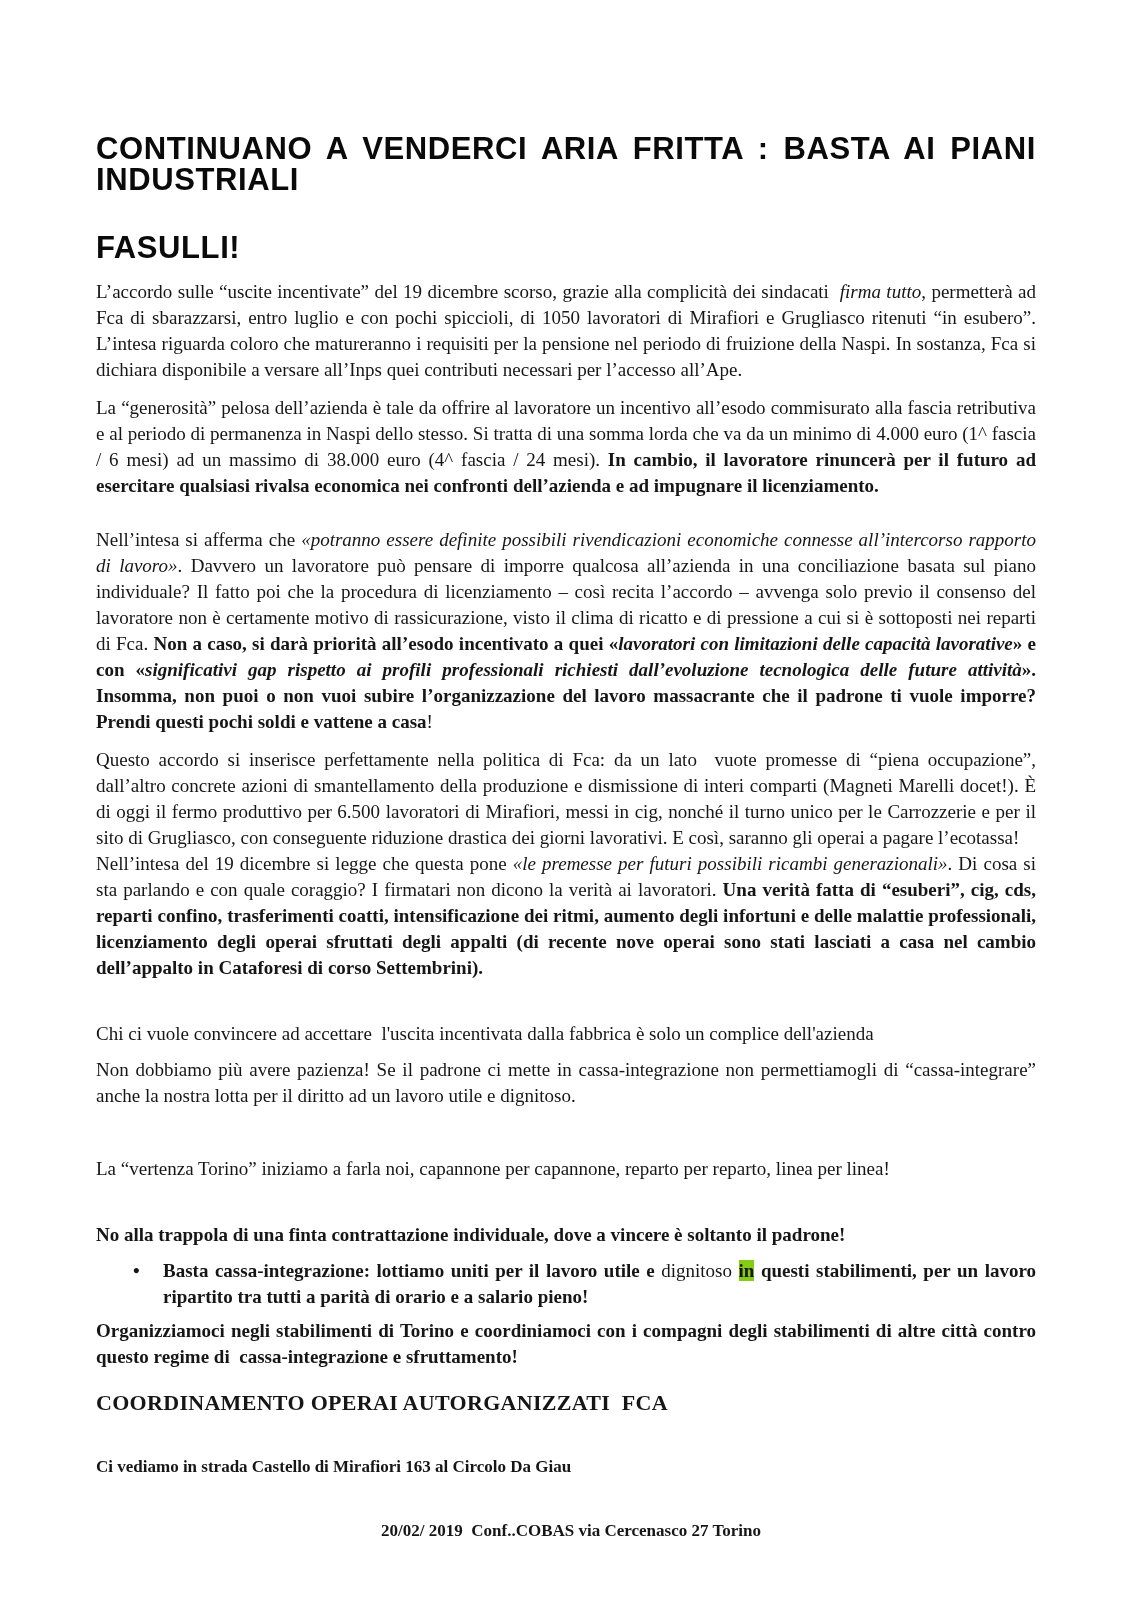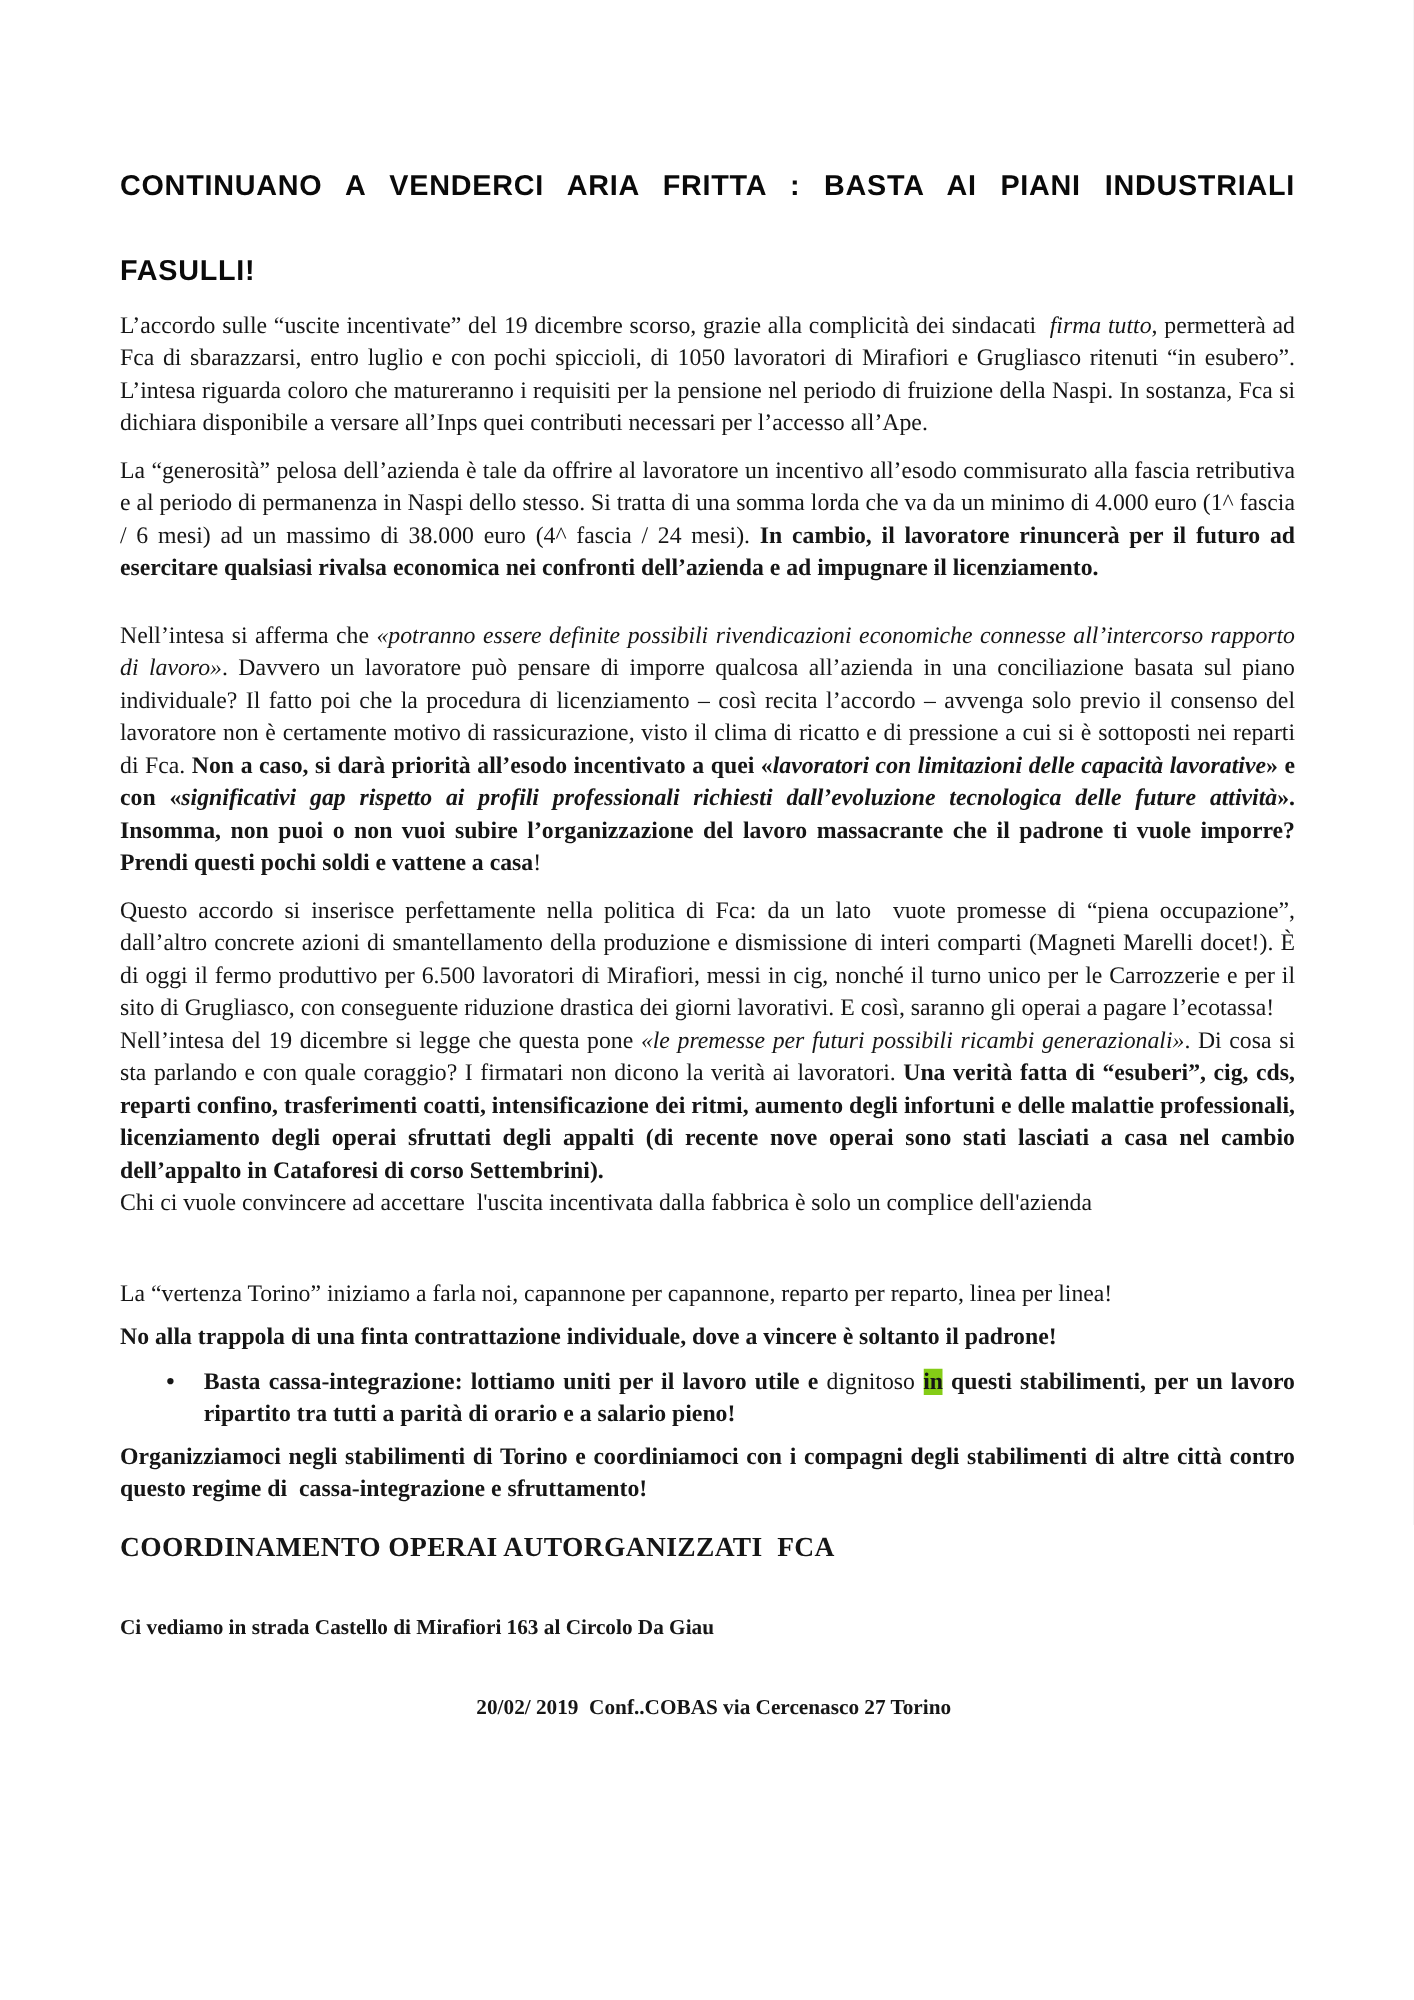--- a/index.html
+++ b/index.html
@@ -15,21 +15,21 @@
     background: #ffffff;
     box-sizing: border-box;
     padding: 133px 95px 0 96px;
     overflow: hidden;
     font-family: "Liberation Serif", "DejaVu Serif", serif;
     color: #161616;
   }
   .title {
     font-family: "Liberation Sans", "DejaVu Sans", sans-serif;
     font-weight: 700;
-    font-size: 23px;
+    font-size: 31px;
     line-height: 31px;
     letter-spacing: 0.6px;
     color: #0a0a0a;
     margin: 0 0 16px 0;
   }
   .title .t1 {
     display: block;
     text-align: justify;
     text-align-last: justify;
   }
@@ -39,21 +39,21 @@
     font-size: 19px;
     line-height: 26px;
     text-align: justify;
     margin: 0 0 12px 0;
   }
   .para.gap-lg   { margin-bottom: 28px; }
   .para.gap-xl   { }
   .para.gap-none { margin-bottom: 0; }
   .para.gap-sm   { margin-bottom: 2px; }
   .para.gap-md   { margin-bottom: 8px; margin-top: 47px; }
-  .para.gap-md2  { margin-bottom: 10px; }
+  .para.gap-md2  { margin-bottom: 10px; margin-top: 40px; }
   .para.oneline  { white-space: nowrap; }
 
   .b  { font-weight: 700; }
   .i  { font-style: italic; }
   .bi { font-weight: 700; font-style: italic; }
   .hl { background-color: #fdff2e; }
 
   .bullet-row {
     display: flex;
     align-items: flex-start;
@@ -111,20 +111,21 @@
   <p class="para gap-lg"><span>La “generosità” pelosa dell’azienda è tale da offrire al lavoratore un incentivo all’esodo commisurato alla fascia retributiva e al periodo di permanenza in Naspi dello stesso. Si tratta di una somma lorda che va da un minimo di 4.000 euro (1^ fascia / 6 mesi) ad un massimo di 38.000 euro (4^ fascia / 24 mesi). </span><span class="b">In cambio, il lavoratore rinuncerà per il futuro ad esercitare qualsiasi rivalsa economica nei confronti dell’azienda e ad impugnare il licenziamento.</span></p>
 
   <p class="para gap-xl"><span>Nell’intesa si afferma che </span><span class="i">«potranno essere definite possibili rivendicazioni economiche connesse all’intercorso rapporto di lavoro»</span><span>. Davvero un lavoratore può pensare di imporre qualcosa all’azienda in una conciliazione basata sul piano individuale? Il fatto poi che la procedura di licenziamento – così recita l’accordo – avvenga solo previo il consenso del lavoratore non è certamente motivo di rassicurazione, visto il clima di ricatto e di pressione a cui si è sottoposti nei reparti di Fca. </span><span class="b">Non a caso, si darà priorità all’esodo incentivato a quei «</span><span class="bi">lavoratori con limitazioni delle capacità lavorative</span><span class="b">» e con «</span><span class="bi">significativi gap rispetto ai profili professionali richiesti dall’evoluzione tecnologica delle future attività</span><span class="b">». Insomma, non puoi o non vuoi subire l’organizzazione del lavoro massacrante che il padrone ti vuole imporre? Prendi questi pochi soldi e vattene a casa</span><span>!</span></p>
 
   <p class="para gap-none"><span>Questo accordo si inserisce perfettamente nella politica di Fca: da un lato&nbsp; vuote promesse di “piena occupazione”, dall’altro concrete azioni di smantellamento della produzione e dismissione di interi comparti (Magneti Marelli docet!). È di oggi il fermo produttivo per 6.500 lavoratori di Mirafiori, messi in cig, nonché il turno unico per le Carrozzerie e per il sito di Grugliasco, con conseguente riduzione drastica dei giorni lavorativi. E così, saranno gli operai a pagare l’ecotassa!</span></p>
 
   <p class="para gap-none"><span>Nell’intesa del 19 dicembre si legge che questa pone </span><span class="i">«le premesse per futuri possibili ricambi generazionali»</span><span>. Di cosa si sta parlando e con quale coraggio? I firmatari non dicono la verità ai lavoratori. </span><span class="b">Una verità fatta di “esuberi”, cig, cds, reparti confino, trasferimenti coatti, intensificazione dei ritmi, aumento degli infortuni e delle malattie professionali, licenziamento degli operai sfruttati degli appalti (di recente nove operai sono stati lasciati a casa nel cambio dell’appalto in Cataforesi di corso Settembrini).</span></p>
 
   <p class="para gap-md2 oneline"><span>Chi ci vuole convincere ad accettare&nbsp; l'uscita incentivata dalla fabbrica è solo un complice dell'azienda</span></p>
 
+  <p class="para gap-sm"><span>Non dobbiamo più avere pazienza! Se il padrone ci mette in cassa-integrazione non permettiamogli di “cassa-integrare” anche la nostra lotta per il diritto ad un lavoro utile e dignitoso.</span></p>
 
   <p class="para gap-md oneline"><span>La “vertenza Torino” iniziamo a farla noi, capannone per capannone, reparto per reparto, linea per linea!</span></p>
 
   <p class="para gap-md2"><span class="b">No alla trappola di una finta contrattazione individuale, dove a vincere è soltanto il padrone!</span></p>
 
   <div class="bullet-row">
       <span class="bullet-marker">•</span>
       <div class="bullet-text"><span class="b">Basta cassa-integrazione: lottiamo uniti per il lavoro utile e </span><span>dignitoso </span><span class="b hl" style="background-color:#84cc16;">in</span><span class="b"> questi stabilimenti, per un lavoro ripartito tra tutti a parità di orario e a salario pieno!</span></div>
     </div>
 

